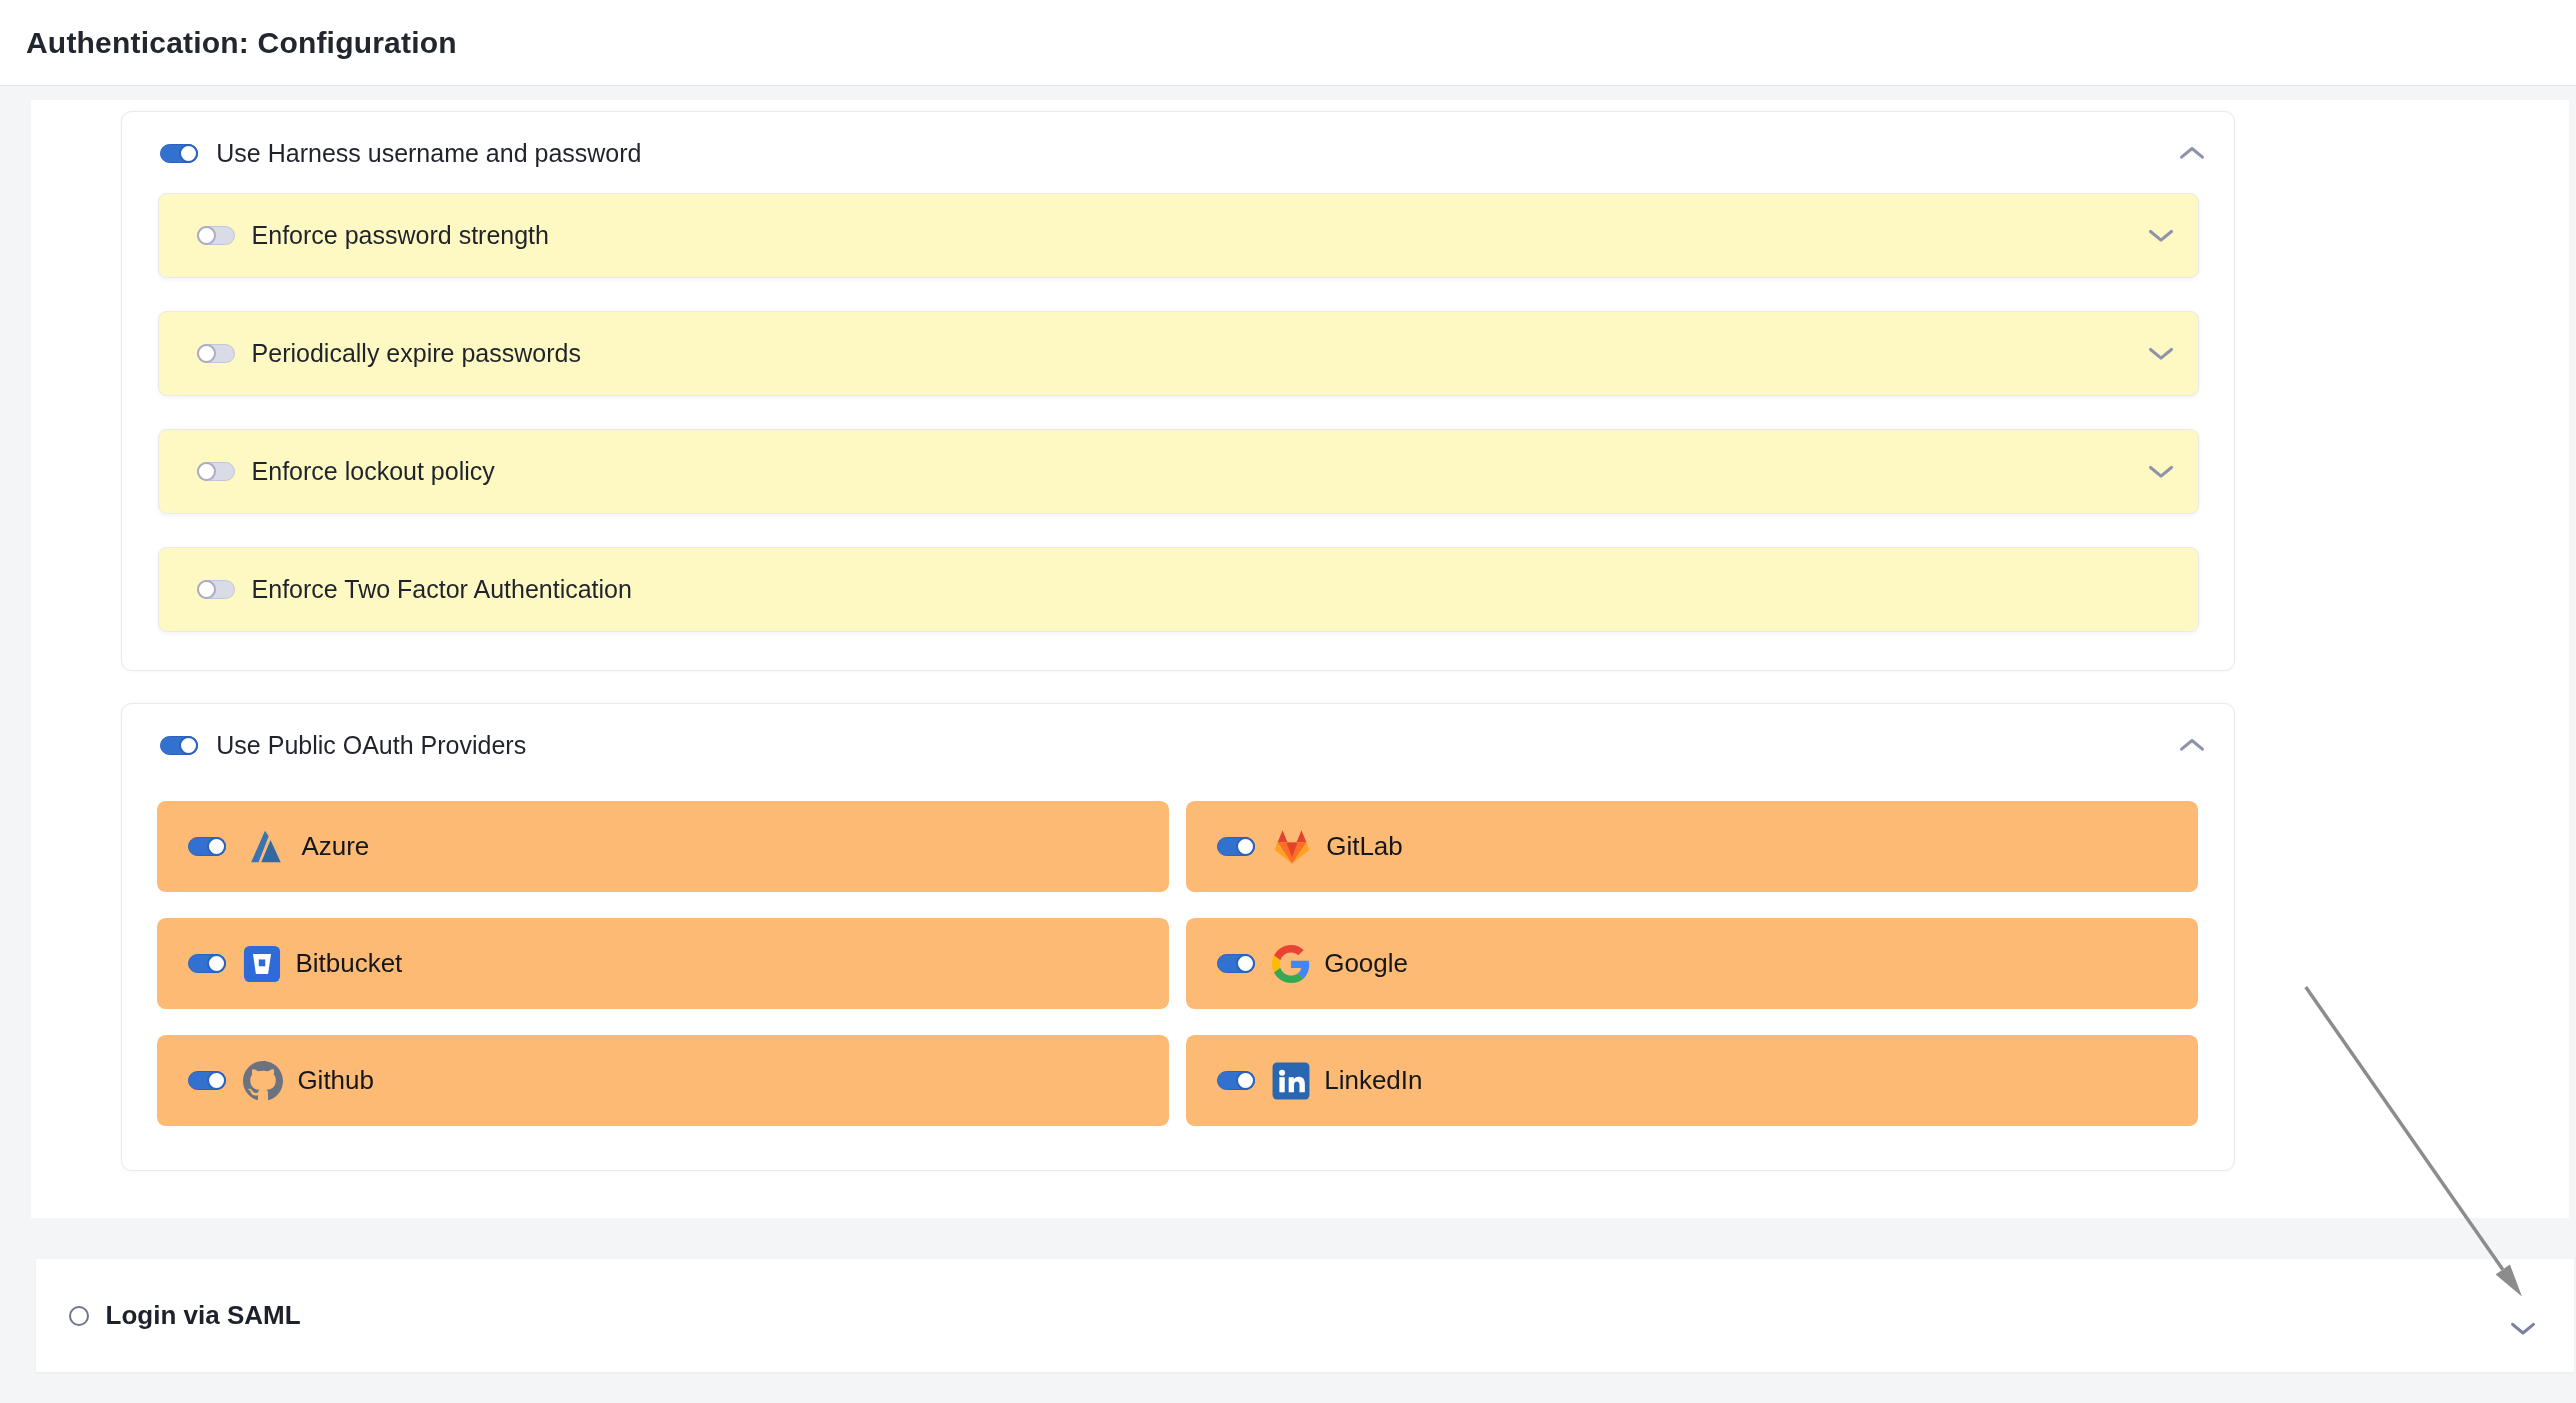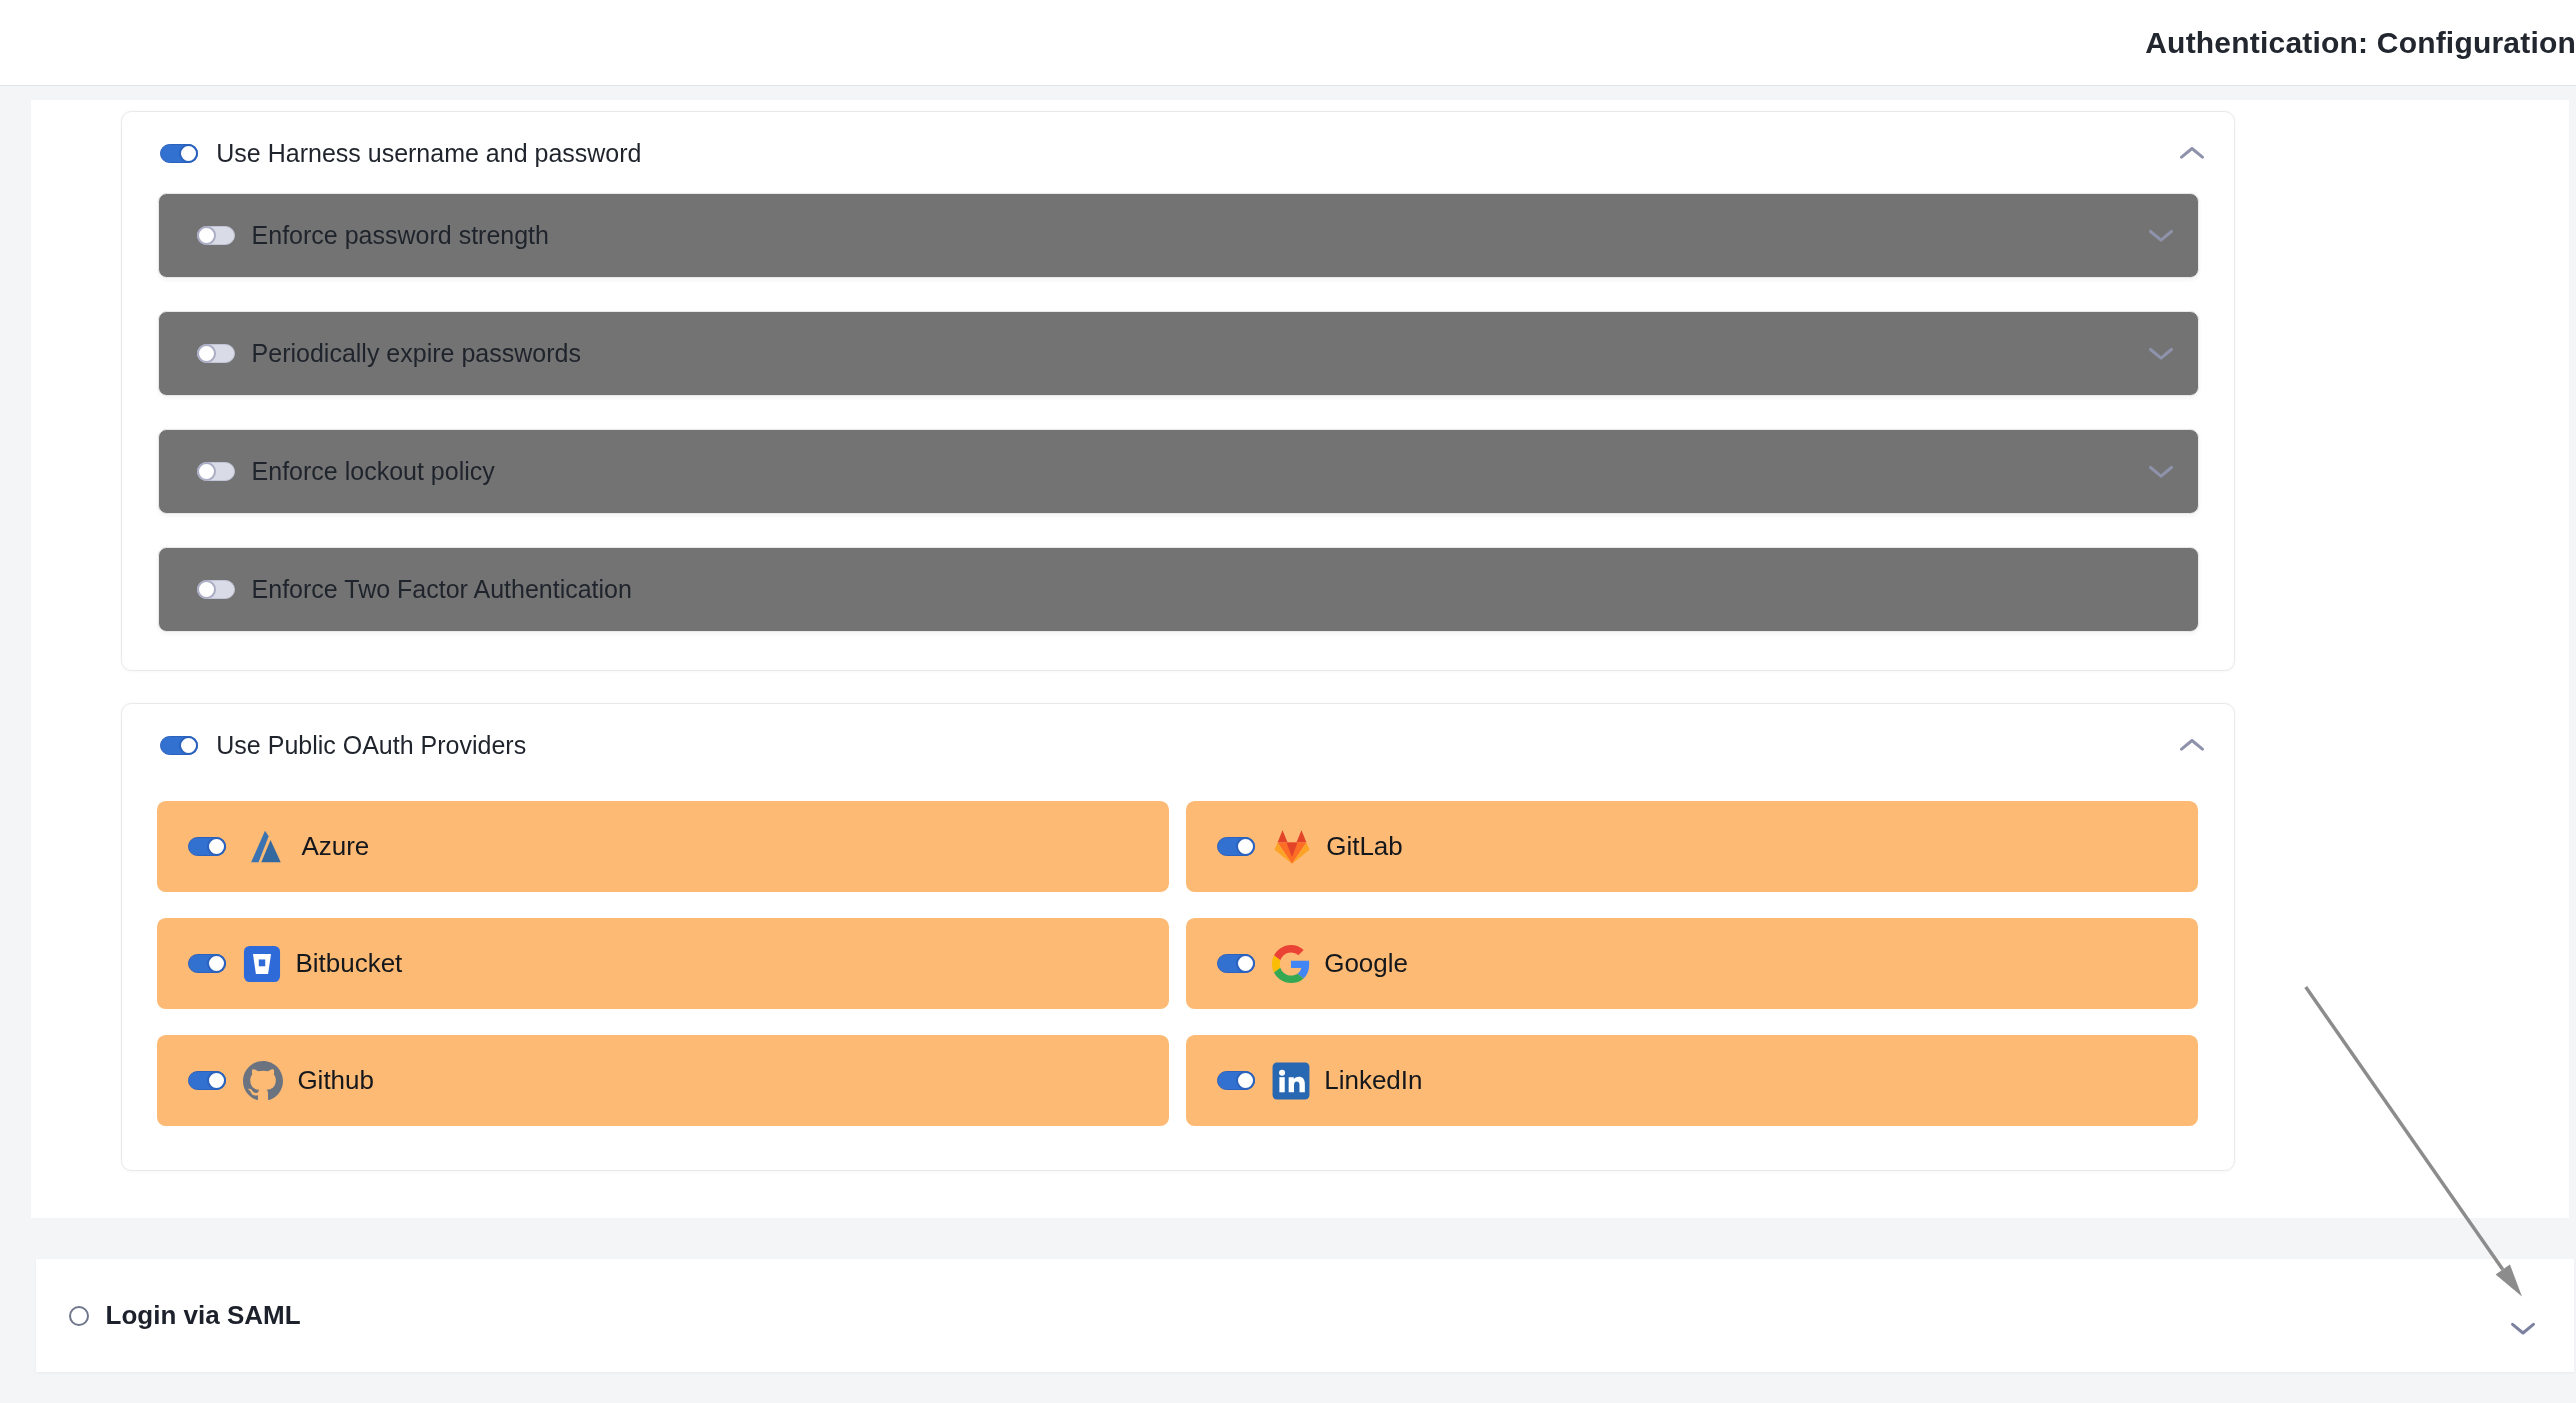--- a/index.html
+++ b/index.html
@@ -8,21 +8,21 @@
     position: relative;
     background:#f4f5f7;
     font-family:"Liberation Sans", sans-serif;
     color:#20242c;
     overflow:hidden;
   }
   
   .topbar {
     position:absolute; left:0; top:0; width:2576px; height:86px;
     background:#ffffff; border-bottom:1.7px solid #e1e3e6;
-    display:flex; align-items:center; padding-left:14px;justify-content:flex-end;
+    display:flex; align-items:center; padding-left:26px;
   }
   .topbar h1 { font-size:30px; font-weight:700; color:#22262e; letter-spacing:0.2px; }
 
   
   .main-card {
     position:absolute; left:31px; top:100px; width:2538px; height:1118px;
     background:#ffffff;
   }
 
   
@@ -52,21 +52,21 @@
   }
   .toggle.on  { background:#3371d1; border:0.9px solid #2a62bd; }
   .toggle.on .knob  { right:-0.9px; top:-0.9px; border:2.6px solid #2a62bd; }
   .toggle.off { background:#d9dbe6; border:0.9px solid #c2c5d6; }
   .toggle.off .knob { left:-0.9px; top:-0.9px; border:2.6px solid #aaadc4; }
 
   
   .row {
     display:flex; align-items:center;
     margin:12px 35px 33px 36px; height:85px;
-    background:#737373; border:1.7px solid #e8e9ed; border-radius:8.7px;
+    background:#fef9c3; border:1.7px solid #e8e9ed; border-radius:8.7px;
     box-shadow:0 1.7px 4.4px rgba(40,41,61,.05);
     padding:0 23px 0 38px;
   }
   .rows { margin-top:20px; }
   .row .row-label { font-size:25px; color:#1f242c; margin-left:16.6px; }
   .row .chev { margin-left:auto; }
 
   
   .providers {
     display:grid; grid-template-columns:1fr 1fr;

